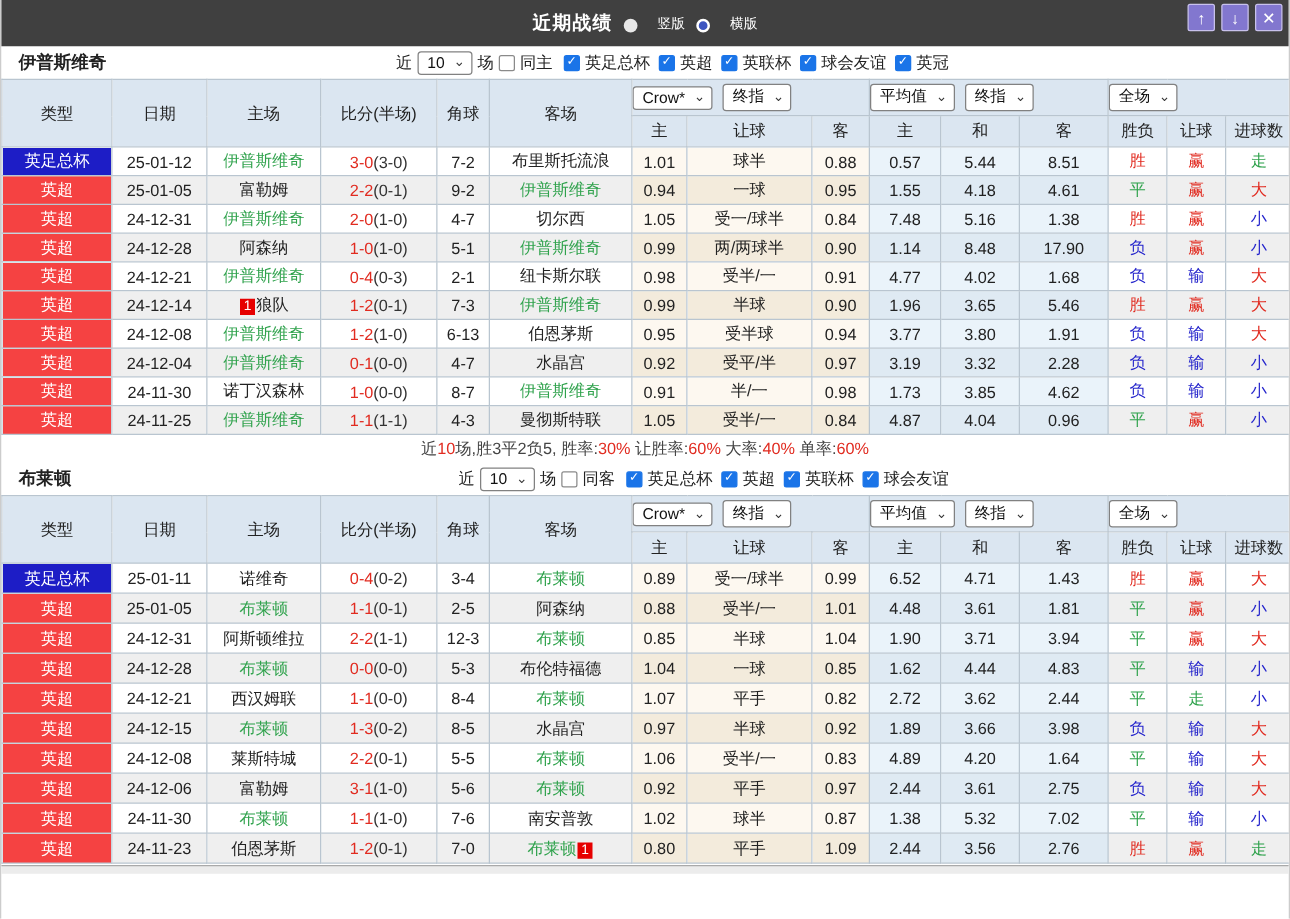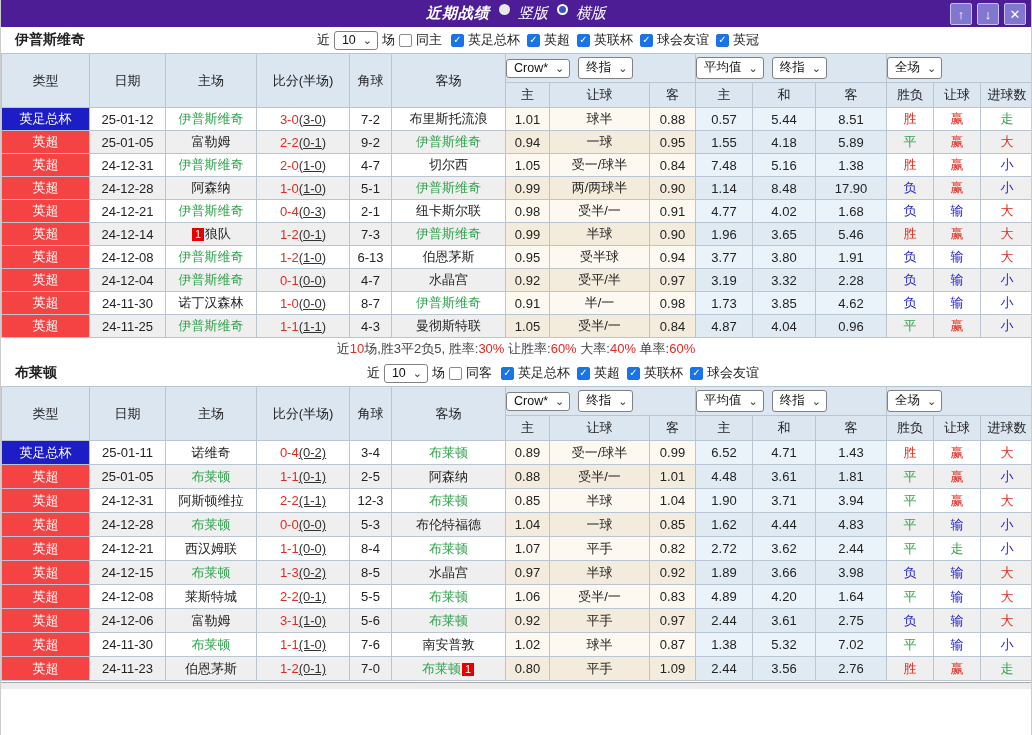--- a/index.html
+++ b/index.html
@@ -1,23 +1,23 @@
 <!DOCTYPE html>
 <html><head>
 <meta charset="utf-8">
 <style>
   html,body{margin:0;padding:0;background:#fff;}
   body{font-family:"Liberation Sans","DejaVu Sans",sans-serif;}
   .page{width:1032px;height:735px;box-sizing:border-box;border-left:1px solid #ccc;border-right:1px solid #ccc;overflow:hidden;background:#fff;}
 
   
-  .titlebar{position:relative;height:27px;background:#4c1d95;display:flex;align-items:center;font-style:italic;}
+  .titlebar{position:relative;height:37px;background:#404040;display:flex;align-items:center;}
   .title-group{position:absolute;left:0;right:0;display:flex;align-items:center;justify-content:center;gap:9px;color:#fff;}
   .title-text{font-weight:bold;font-size:15px;letter-spacing:1px;}
-  .radio-wrap{display:flex;align-items:flex-start;gap:8px;font-size:15px;cursor:pointer;}
+  .radio-wrap{display:flex;align-items:flex-end;gap:16px;font-size:11px;cursor:pointer;}
   .radio{width:11px;height:11px;border-radius:50%;box-sizing:border-box;display:inline-block;}
   .radio.sel{background:#e8e8e8;}
   .radio.unsel{border:2px solid #fff;background:#3d55c0;}
   .tb-buttons{position:absolute;right:5px;top:3px;display:flex;gap:5px;}
   .tb-btn{width:20px;height:20px;background:#8277cf;border:1px solid #c8c1ec;border-radius:2px;color:#fff;
           font-size:13px;font-weight:bold;display:flex;align-items:center;justify-content:center;cursor:pointer;line-height:1;}
 
   
   .team-header{height:26px;display:flex;align-items:center;font-size:13px;color:#222;}
   .team-name{font-weight:bold;font-size:14px;padding-left:14px;}
@@ -42,21 +42,21 @@
   tbody tr{height:23px;}
   table.t2 tbody tr{height:24px;}
   tbody tr:nth-child(even) td{background:#efefef;}
   td.c-crow{background:#fdf8f0;}
   tbody tr:nth-child(even) td.c-crow{background:#f3ebdc;}
   td.c-avg{background:#eaf3fa;}
   tbody tr:nth-child(even) td.c-avg{background:#dfeaf3;}
   td.type-blue{background:#1d1dc6 !important;color:#fff;}
   td.type-red{background:#f54242 !important;color:#fff;}
   .ft{color:#e12b20;}
-  .ht{color:#333;text-decoration:underline;}
+  .ht{color:#333;}
   .team-green{color:#2fa24c;}
   .t-r{color:#e12b20;}
   .t-g{color:#2fa24c;}
   .t-b{color:#2525cc;}
   .redcard{display:inline-block;background:#e60000;color:#fff;font-size:11px;line-height:13px;padding:0 3px;margin:0 1px;}
 
   
   .summary{height:22px;line-height:22px;text-align:center;font-size:13px;color:#444;}
   .summary .red{color:#e12b20;}
 
@@ -212,21 +212,21 @@
           <td>25-01-05</td>
           <td><span class="">富勒姆</span></td>
           <td><span class="ft">2-2</span><span class="ht">(0-1)</span></td>
           <td>9-2</td>
           <td><span class="team-green">伊普斯维奇</span></td>
           <td class="c-crow">0.94</td>
           <td class="c-crow">一球</td>
           <td class="c-crow">0.95</td>
           <td class="c-avg">1.55</td>
           <td class="c-avg">4.18</td>
-          <td class="c-avg">5.89</td>
+          <td class="c-avg">4.61</td>
           <td class="t-g">平</td>
           <td class="t-r">赢</td>
           <td class="t-r">大</td>
         </tr>
         <tr>
           <td class="type-cell type-red">英超</td>
           <td>24-12-31</td>
           <td><span class="team-green">伊普斯维奇</span></td>
           <td><span class="ft">2-0</span><span class="ht">(1-0)</span></td>
           <td>4-7</td>

